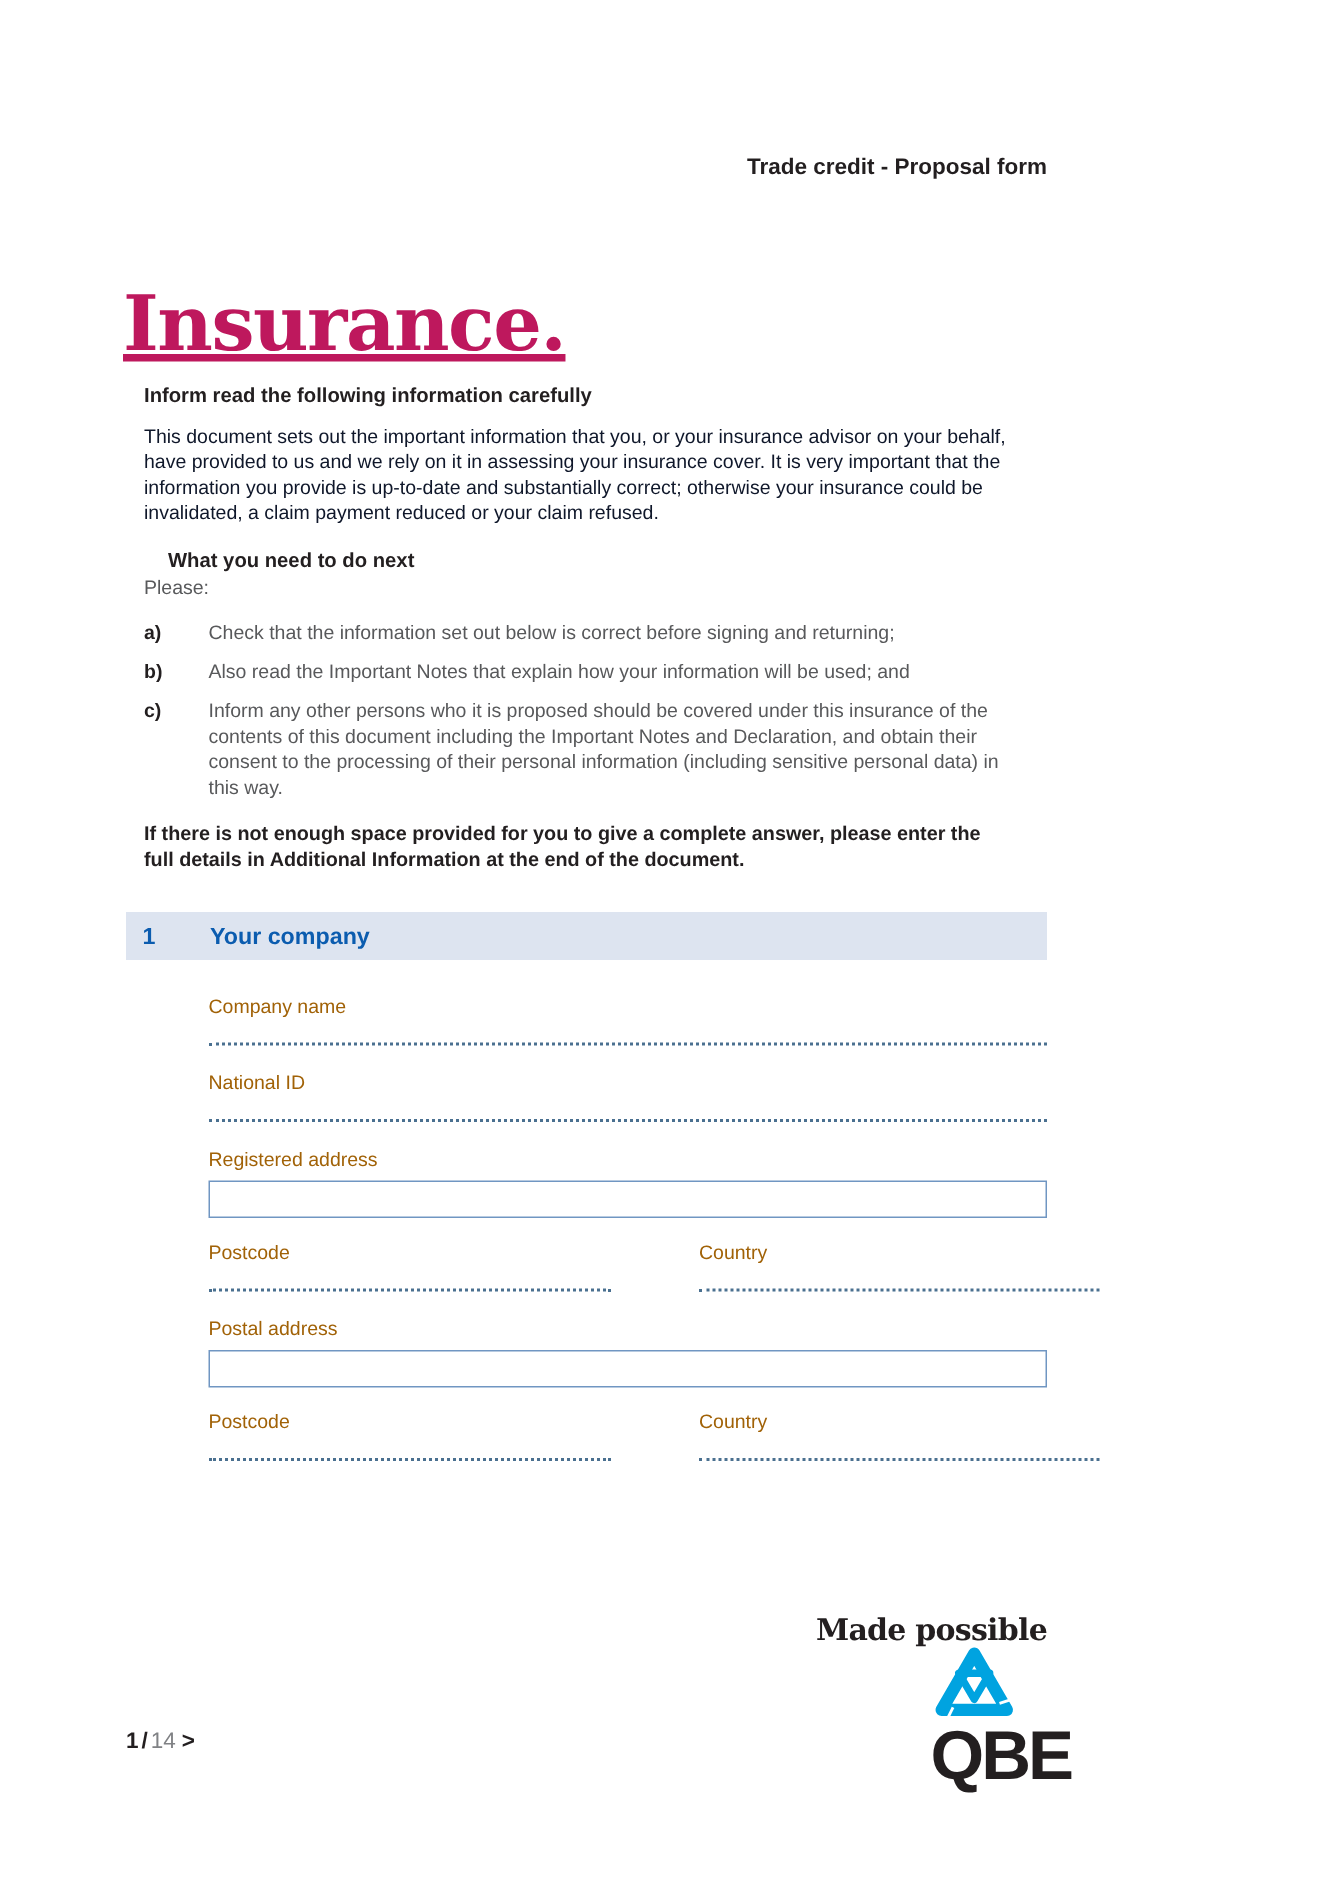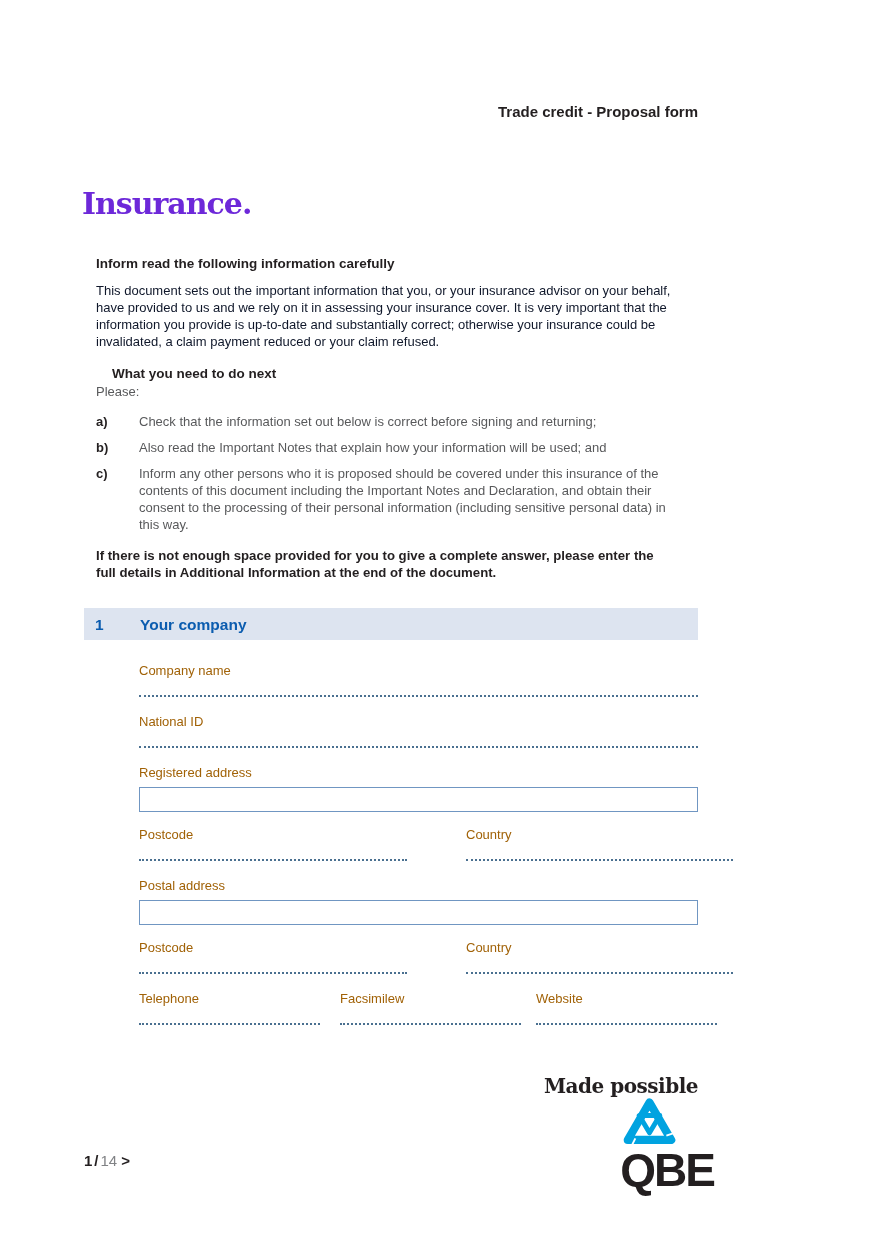--- a/index.html
+++ b/index.html
@@ -13,22 +13,23 @@
     overflow:hidden;
   }
   .header-row {
     position:absolute; top:103px; left:84px; width:614px;
     text-align:right;
     font-size:15px; font-weight:600; color:#231f20;
   }
   .doc-title {
     position:absolute; top:186px; left:82px;
     font-family:"DejaVu Serif", serif;
-    font-weight:bold; font-size:30px; letter-spacing:-1px;
-    color:#6d28d9;
+    font-weight:bold; font-size:51px; letter-spacing:-1px;
+    color:#be185d;
+    text-decoration:underline;
   }
   .content {
     position:absolute; top:256px; left:96px; width:604px;
     font-size:13px; line-height:17px;
   }
   .bold-heading { font-size:13.5px; font-weight:bold; color:#231f20; line-height:15px; }
   .intro-heading { margin-bottom:11px; }
   .intro-body { margin-bottom:16px; color:#0f172a; }
   .next-heading { margin-bottom:2px;margin-left:16px; }
   .lead { margin-bottom:13px; }
@@ -162,34 +163,20 @@
         <div class="col-l">
           <div class="field-label">Postcode</div>
           <div class="dotline"></div>
         </div>
         <div class="col-r">
           <div class="field-label">Country</div>
           <div class="dotline"></div>
         </div>
       </div>
 
-      <div class="row3">
-        <div class="col3 gap-a">
-          <div class="field-label">Telephone</div>
-          <div class="dotline"></div>
-        </div>
-        <div class="col3 gap-b">
-          <div class="field-label">Facsimilew</div>
-          <div class="dotline"></div>
-        </div>
-        <div class="col3">
-          <div class="field-label">Website</div>
-          <div class="dotline"></div>
-        </div>
-      </div>
 
     </div>
   </div>
 
   <div class="tagline">Made possible</div>
 
   <div class="logo-row">
     <svg class="logo-mark" viewBox="0 0 104 92" xmlns="http://www.w3.org/2000/svg">
       <path d="M52 10 L92 79 L12 79 Z" fill="none" stroke="#00a3e0" stroke-width="15" stroke-linejoin="round"></path>
       <path d="M52 66 L33 34 L71 34 Z" fill="none" stroke="#00a3e0" stroke-width="9" stroke-linejoin="round"></path>

